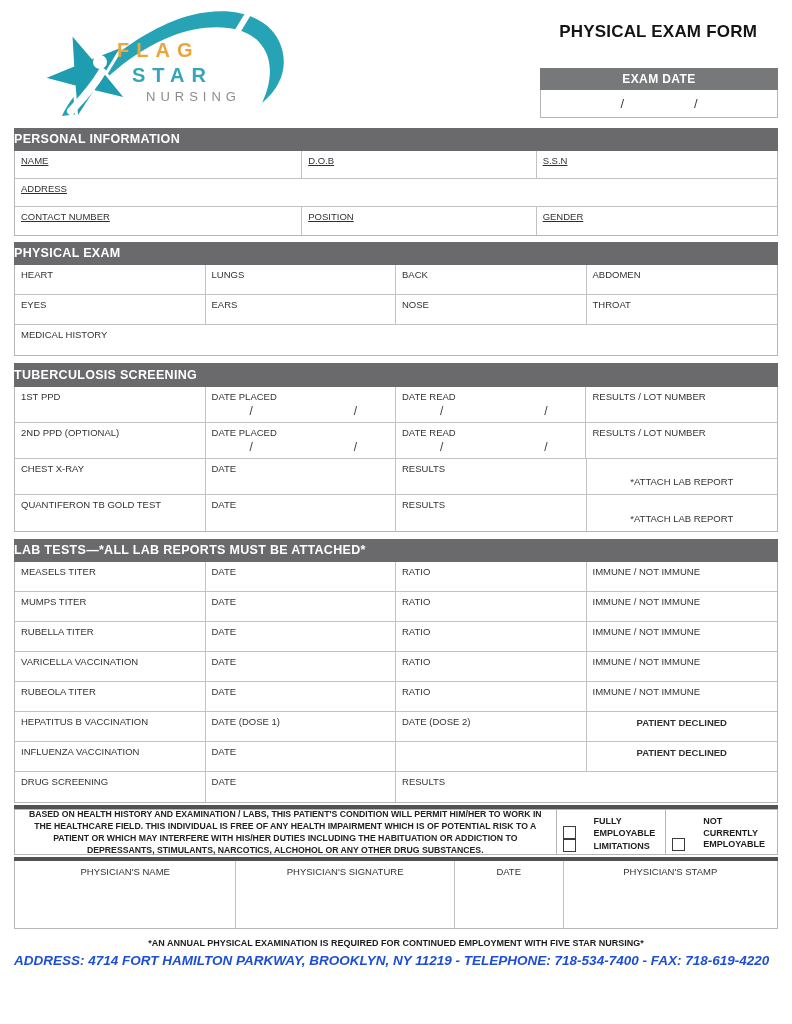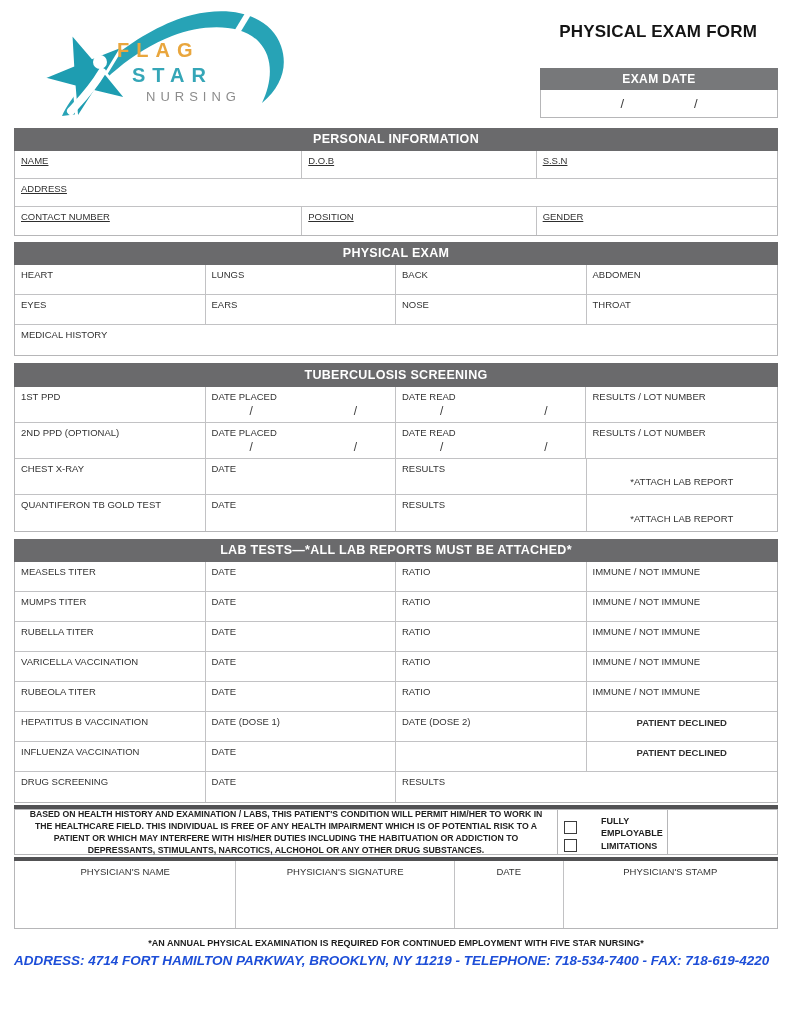--- a/index.html
+++ b/index.html
@@ -22,21 +22,21 @@
   }
   .examdate-val {
     height:28px; border:1px solid #b6b6b8; border-top:none;
     display:flex; align-items:center; justify-content:center; gap:70px;
     font-size:13px; color:#3c3c3c;
   }
   
   .content { margin:0 14px; width:764px; }
   .secbar {
     height:23px; line-height:23px; background:#6a6a6c; color:#fff;
-    font-size:12.5px; font-weight:bold; text-align:center; letter-spacing:.3px;
+    font-size:12.5px; font-weight:bold; text-align:left; letter-spacing:.3px;
   }
   .tbl { border:1px solid #b6b6b8; border-top:none; }
   .row { display:flex; border-bottom:1px solid #c2c2c4; }
   .row:last-child { border-bottom:none; }
   .cell { border-right:1px solid #c2c2c4; padding:4px 6px; font-size:9.5px; color:#323232; overflow:hidden; }
   .cell:last-child { border-right:none; }
   .h28 { height:28px;text-decoration:underline; } .h30 { height:30px; } .h36 { height:36px; } .h67 { height:67px; }
   .w191 { width:191px; } .w288 { width:288px; } .w235 { width:235px; } .w241 { width:241px; }
   .w382 { width:382px; }
   .slashes { display:flex; justify-content:space-between; padding:2px 38px 0 44px; font-size:12px; color:#3c3c3c; }
@@ -48,21 +48,21 @@
   .cert { display:flex; border:1px solid #b6b6b8; height:46px; }
   .cert-text {
     width:543px; border-right:1px solid #b6b6b8;
     display:flex; align-items:center; justify-content:center;
     padding:3px 8px; text-align:center;
     font-size:8.7px; font-weight:bold; line-height:1.38; color:#222;
   }
   .cert-cb1 { width:110px; border-right:1px solid #b6b6b8; padding:5px 4px 5px 6px;
     display:flex; flex-direction:column; justify-content:space-between; }
   .cert-cb2 { width:111px; padding:5px 4px 5px 6px; }
-  .cb-item { display:flex; gap:24px; align-items:center; cursor:pointer; }
+  .cb-item { display:flex; gap:18px; align-items:flex-end; cursor:pointer; }
   .cb-box { width:13px; height:13px; border:1.5px solid #3c3c3c; background:#fff; flex:none; }
   .cb-label { font-size:9px; font-weight:bold; line-height:1.3; padding-top:1px; color:#1d1d1d; }
   
   .phys { display:flex; border:1px solid #b6b6b8; border-top:none; }
   .phys .cell { text-align:center; padding-top:5px; }
   .w222 { width:222px; } .w219 { width:219px; } .w109 { width:109px; } .w214 { width:214px; }
   
   .foot-note { margin-top:9px; text-align:center; font-size:9px; font-weight:bold; color:#1c1c1c; }
   .foot-addr { margin-top:5px; text-align:left; font-size:13.5px; font-weight:bold; font-style:italic; color:#1d4ed8; }
 </style>
@@ -250,20 +250,26 @@
       <div class="cert-cb1">
         <div class="cb-item">
           <span class="cb-box"></span>
           <span class="cb-label">FULLY EMPLOYABLE</span>
         </div>
         <div class="cb-item">
           <span class="cb-box"></span>
           <span class="cb-label">LIMITATIONS</span>
         </div>
       </div>
+      <div class="cert-cb2">
+        <div class="cb-item">
+          <span class="cb-box"></span>
+          <span class="cb-label">NOT CURRENTLY EMPLOYABLE</span>
+        </div>
+      </div>
     </div>
 
     <div class="gap2"></div>
     <div class="thickbar"></div>
 
     <div class="phys">
       <div class="cell w222 h67">PHYSICIAN'S NAME</div>
       <div class="cell w219 h67">PHYSICIAN'S SIGNATURE</div>
       <div class="cell w109 h67">DATE</div>
       <div class="cell w214 h67">PHYSICIAN'S STAMP</div>

